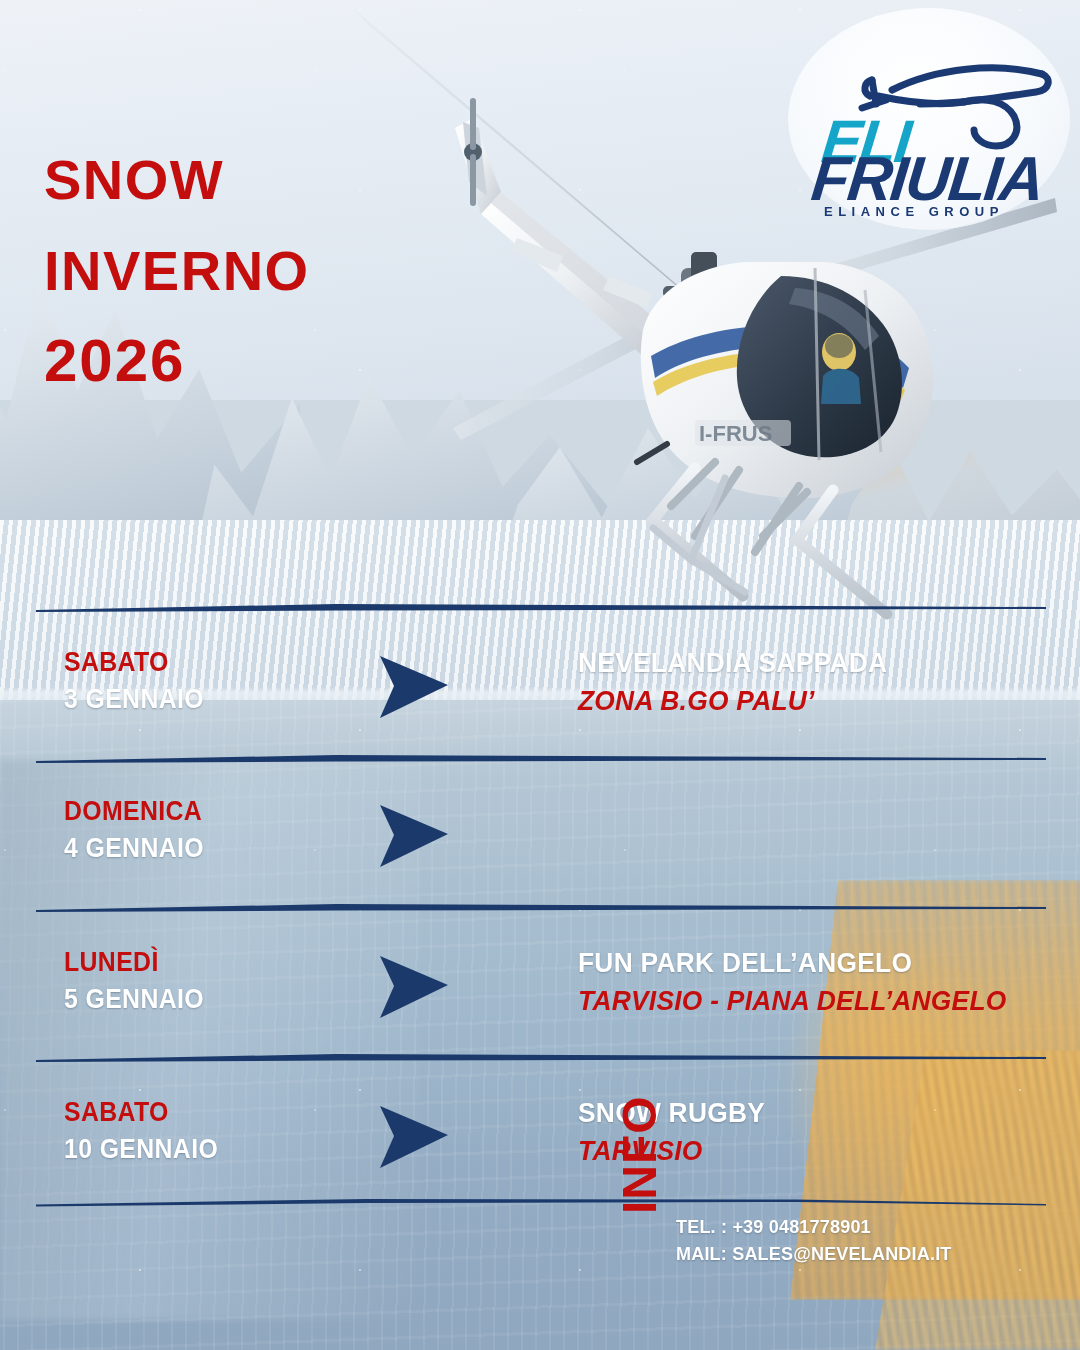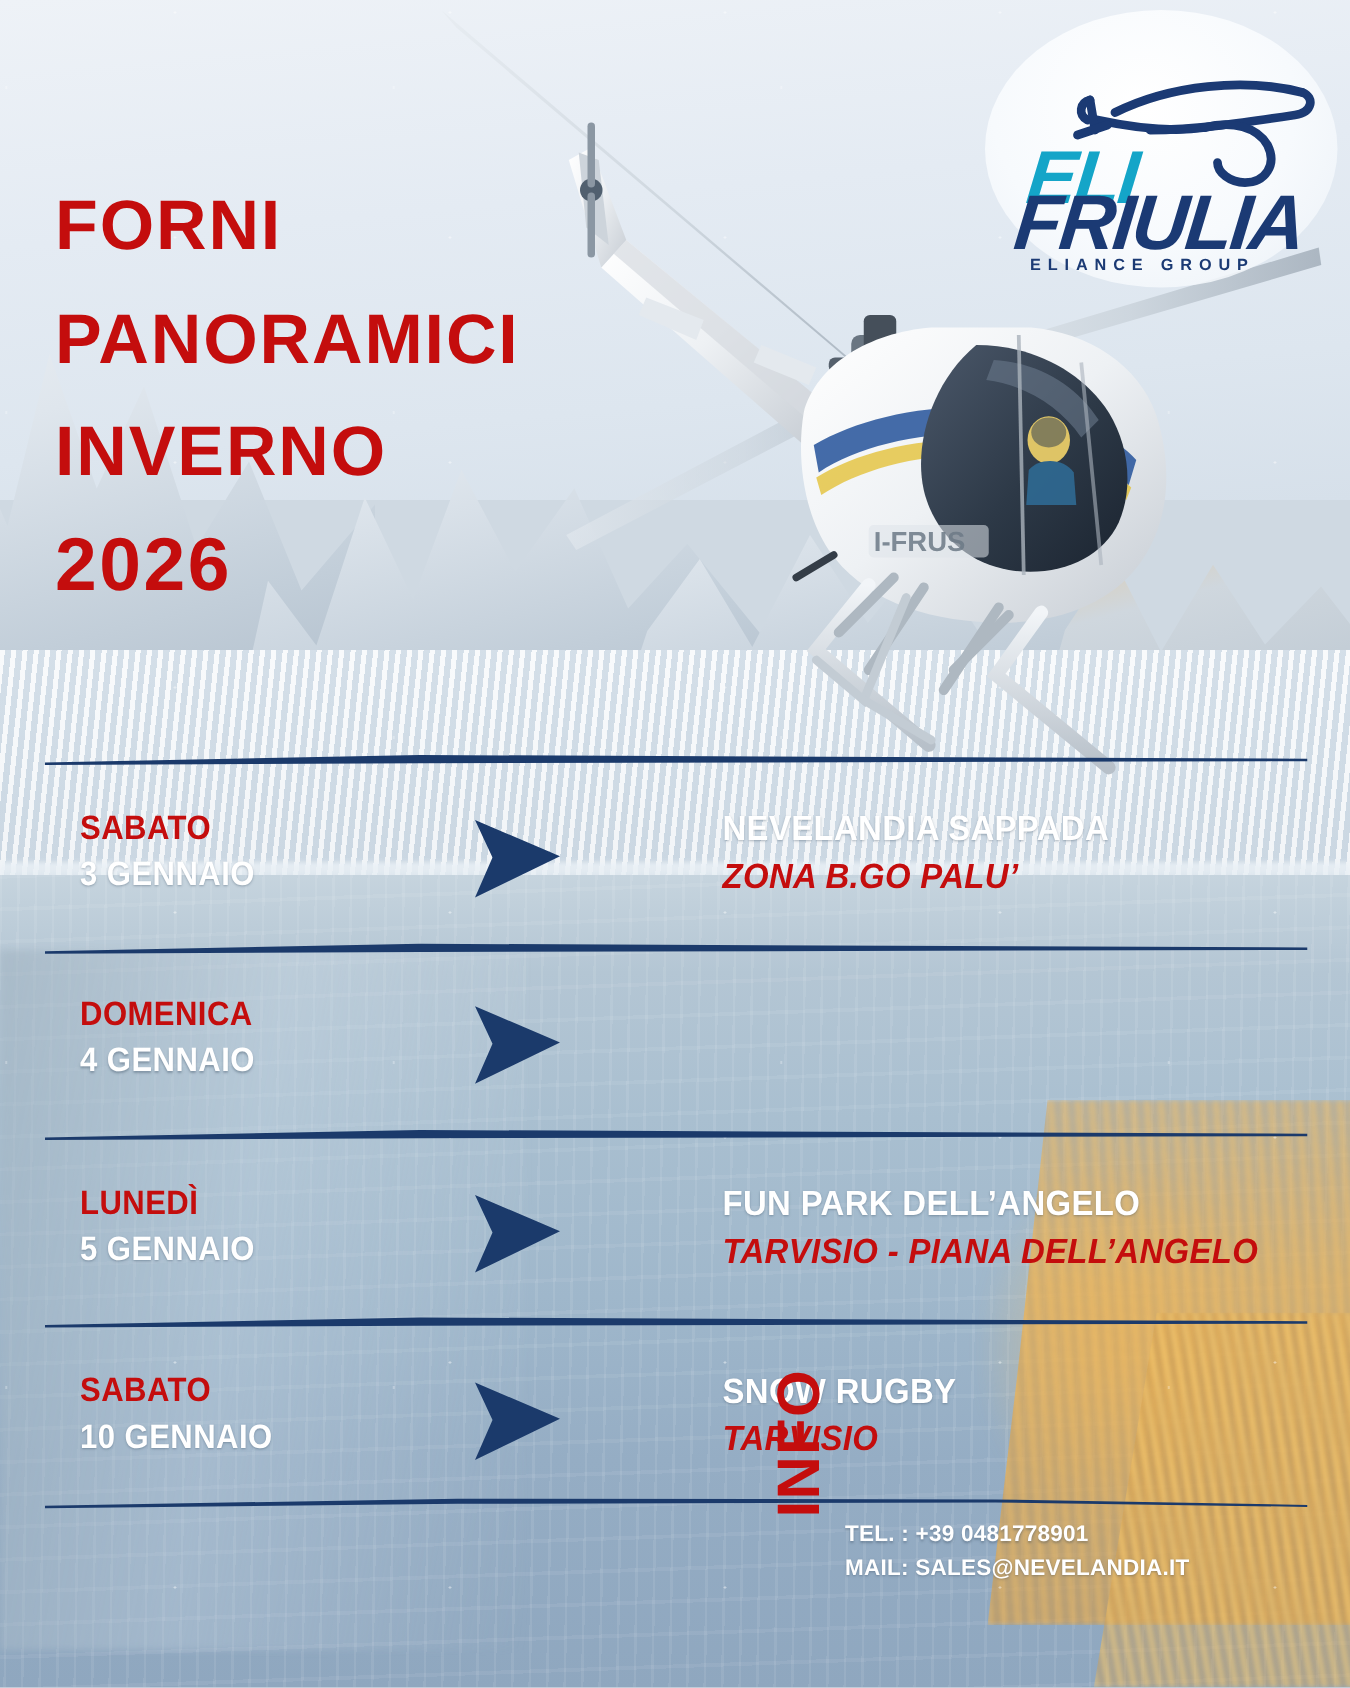--- a/index.html
+++ b/index.html
@@ -369,22 +369,21 @@
           <path d="M16 58 L40 50"></path>
         </g>
       </svg>
     </div>
     <div class="logo-eli">ELI</div>
     <div class="logo-friulia">FRIULIA</div>
     <div class="logo-eliance">ELIANCE GROUP</div>
   </div>
 
   <div class="headline">
-    <div class="hl">FORNI</div>
-    <div class="hl">PANORAMICI</div>
+    <div class="hl">SNOW</div>
     <div class="hl">INVERNO</div>
     <div class="hl-year">2026</div>
   </div>
 
   <div class="divider" style="top:601px">
     <svg viewBox="0 0 1010 12" preserveAspectRatio="none">
       <polygon points="0,9 300,3 1010,6 1010,8 300,9.5 0,11" fill="#1b3a6b"></polygon>
     </svg>
   </div>
   <div class="divider" style="top:752px">

